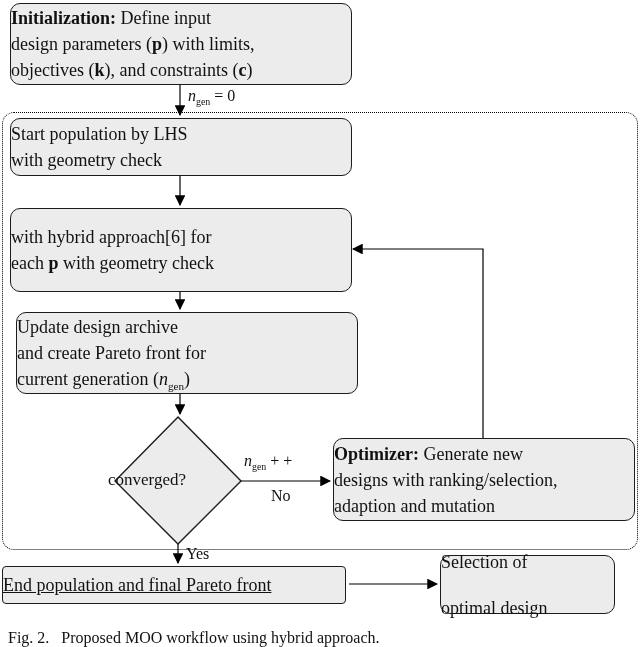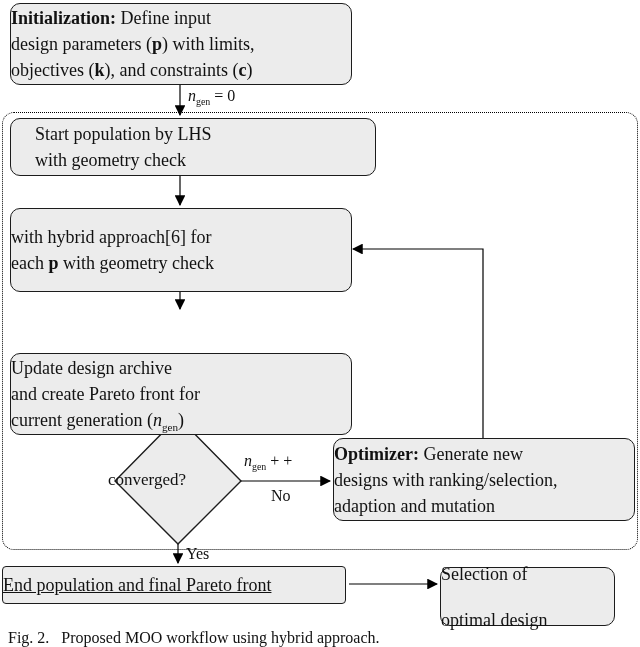--- a/index.html
+++ b/index.html
@@ -67,31 +67,31 @@
   <div class="dashed-region"></div>
 
   <div class="node" style="left:10px;top:3px;width:340px;height:80px;">
     <div class="nl"><b>Initialization:</b><span> Define input</span></div>
     <div class="nl"><span>design parameters (</span><b>p</b><span>) with limits,</span></div>
     <div class="nl"><span>objectives (</span><b>k</b><span>), and constraints (</span><b>c</b><span>)</span></div>
   </div>
 
   <div class="lbl" style="left:188px;top:86px;"><i>n</i><sub>gen</sub><span> = 0</span></div>
 
-  <div class="node" style="left:10px;top:118px;width:340px;height:56px;padding-left:24px;">
+  <div class="node" style="left:10px;top:118px;width:340px;height:56px;">
     <div class="nl">Start population by LHS</div>
     <div class="nl">with geometry check</div>
   </div>
 
   <div class="node" style="left:10px;top:208px;width:340px;height:82px;">
     <div class="nl">with hybrid approach[6] for</div>
     <div class="nl"><span>each </span><b>p</b><span> with geometry check</span></div>
   </div>
 
-  <div class="node" style="left:10px;top:312px;width:340px;height:80px;margin-top:41px;">
+  <div class="node" style="left:16px;top:312px;width:340px;height:80px;">
     <div class="nl">Update design archive</div>
     <div class="nl">and create Pareto front for</div>
     <div class="nl"><span>current generation (</span><i>n</i><sub>gen</sub><span>)</span></div>
   </div>
 
   <div class="dlabel" style="left:108px;top:470px;width:140px;">converged?</div>
 
   <div class="lbl" style="left:244px;top:451px;"><i>n</i><sub>gen</sub><span> + +</span></div>
   <div class="lbl" style="left:271px;top:486px;">No</div>
   <div class="lbl" style="left:186px;top:544px;">Yes</div>
@@ -99,20 +99,20 @@
   <div class="node" style="left:333px;top:438px;width:300px;height:81px;">
     <div class="nl"><b>Optimizer:</b><span> Generate new</span></div>
     <div class="nl">designs with ranking/selection,</div>
     <div class="nl">adaption and mutation</div>
   </div>
 
   <div class="node" style="left:2px;top:566px;width:342px;height:36px;border-radius:4px;text-decoration:underline;">
     <div class="nl">End population and final Pareto front</div>
   </div>
 
-  <div class="node" style="left:440px;top:567px;width:173px;height:57px;gap:20px;">
+  <div class="node" style="left:440px;top:555px;width:173px;height:57px;gap:20px;">
     <div class="nl">Selection of</div>
     <div class="nl">optimal design</div>
   </div>
 
   <div class="caption">Fig. 2.&nbsp;&nbsp; Proposed MOO workflow using hybrid approach.</div>
 
 </div>
 
 </body></html>

